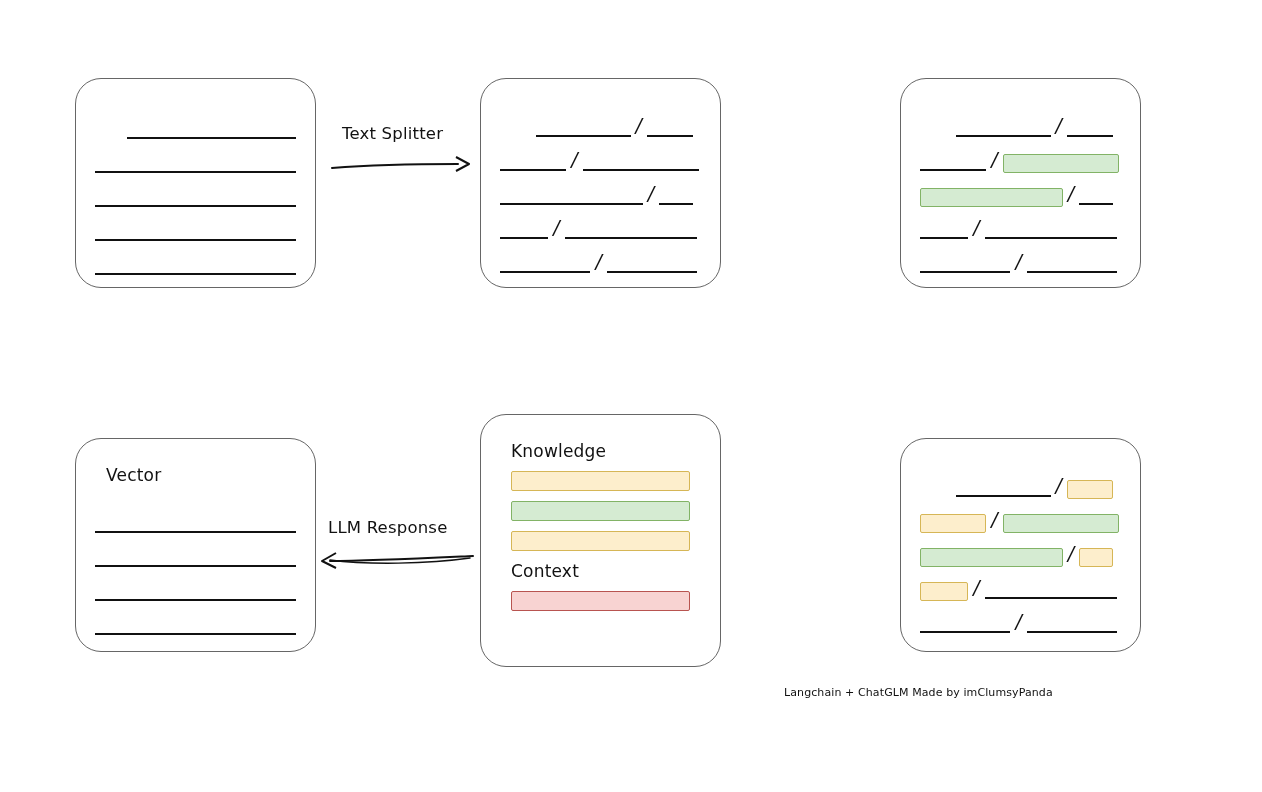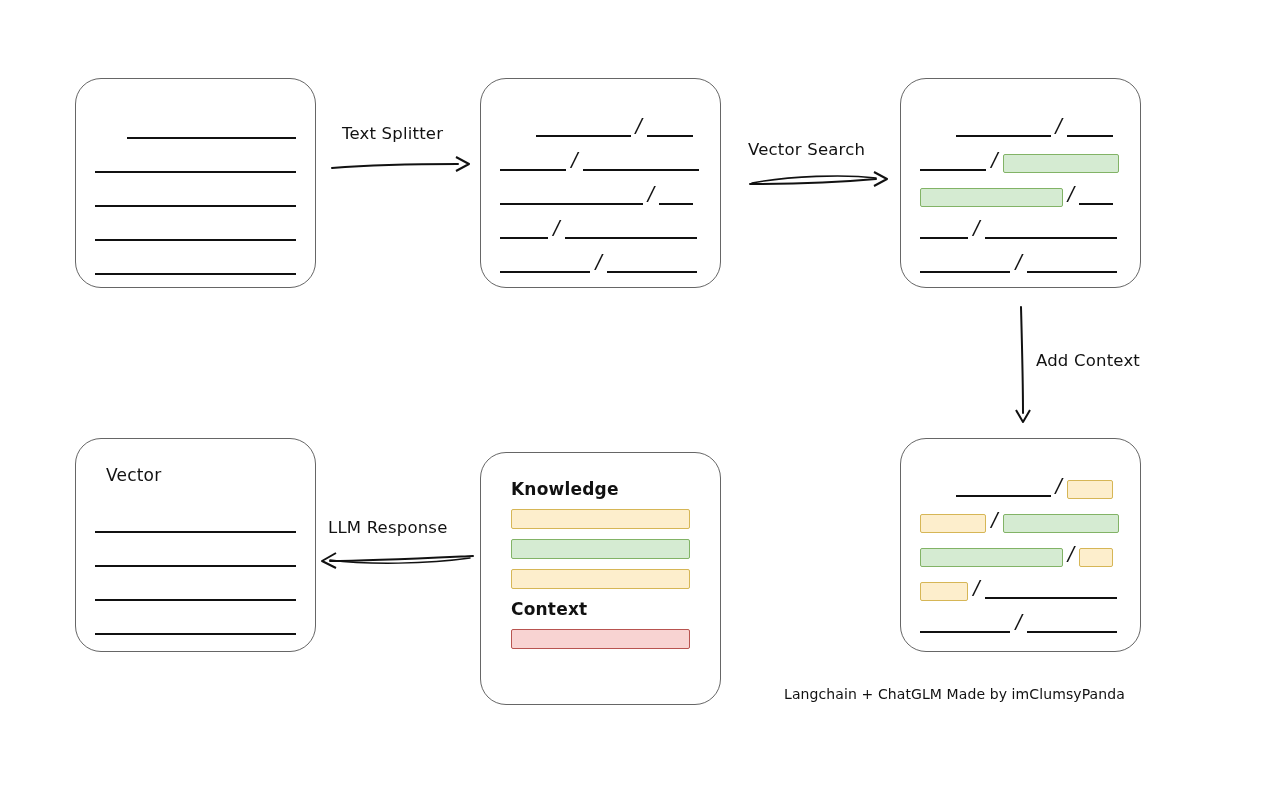--- a/index.html
+++ b/index.html
@@ -104,21 +104,21 @@
     color: #111111;
     white-space: nowrap;
     letter-spacing: 0.2px;
   }
   .arrow-svg { position: absolute; overflow: visible; }
 
   
   #footer {
     position: absolute;
     font-family: "DejaVu Sans", sans-serif;
-    font-size: 14px;
+    font-size: 11px;
     color: #111111;
     white-space: nowrap;
     letter-spacing: 0.1px;
   }
 </style>
 </head>
 <body>
 
 <div id="canvas">
 
@@ -175,28 +175,20 @@
           <div class="seg seg-plain" style="width: 66%;"></div>
         </div>
         <div class="line-row" style="top: 172px;">
           <div class="seg seg-plain" style="width: 45%;"></div>
           <span class="slash">/</span>
           <div class="seg seg-plain" style="width: 45%;"></div>
         </div>
       </div>
   </div>
 
-  <div class="arrow-group" style="left:748px; top:140px; width:140px; height:50px;">
-    <div class="arrow-label" style="left:0px; top:0px;">Vector Search</div>
-    <svg class="arrow-svg" width="140" height="26" viewBox="0 0 140 26" style="left:0; top:28px;">
-      <path d="M2,16 C40,16 95,14 128,11" stroke="#111111" stroke-width="2" fill="none" stroke-linecap="round"></path>
-      <path d="M4,15 C42,8 96,6 128,10" stroke="#111111" stroke-width="1.6" fill="none" stroke-linecap="round"></path>
-      <path d="M126,4 L139,11 L126,18" stroke="#111111" stroke-width="2" fill="none" stroke-linejoin="round"></path>
-    </svg>
-  </div>
 
   <div class="note-box" style="left:900px; top:78px; width:241px; height:210px;">
     <div class="lines">
         <div class="line-row" style="top: 36px;">
           <div class="seg seg-spacer" style="width: 18%;"></div>
           <div class="seg seg-plain" style="width: 47%;"></div>
           <span class="slash">/</span>
           <div class="seg seg-plain" style="width: 23%;"></div>
         </div>
         <div class="line-row" style="top: 70px;">
@@ -215,27 +207,20 @@
           <div class="seg seg-plain" style="width: 66%;"></div>
         </div>
         <div class="line-row" style="top: 172px;">
           <div class="seg seg-plain" style="width: 45%;"></div>
           <span class="slash">/</span>
           <div class="seg seg-plain" style="width: 45%;"></div>
         </div>
       </div>
   </div>
 
-  <div class="arrow-group" style="left:1000px; top:305px; width:170px; height:120px;">
-    <div class="arrow-label" style="left:36px; top:46px;">Add Context</div>
-    <svg class="arrow-svg" width="30" height="118" viewBox="0 0 30 118" style="left:10px; top:0px;">
-      <path d="M11,2 C12,40 13,75 13,108" stroke="#111111" stroke-width="2" fill="none" stroke-linecap="round"></path>
-      <path d="M6,105 L13,117 L20,105" stroke="#111111" stroke-width="2" fill="none" stroke-linejoin="round"></path>
-    </svg>
-  </div>
 
   <div class="note-box" style="left:75px; top:438px; width:241px; height:214px;">
     <div class="box-heading" style="left:30px; top:26px;">Vector</div>
     <div class="lines">
         <div class="line-row" style="top: 72px;">
           <div class="seg seg-plain" style="width: 100%;"></div>
         </div>
         <div class="line-row" style="top: 106px;">
           <div class="seg seg-plain" style="width: 100%;"></div>
         </div>
@@ -250,21 +235,21 @@
 
   <div class="arrow-group" style="left:320px; top:518px; width:160px; height:50px;">
     <div class="arrow-label" style="left:8px; top:0px;">LLM Response</div>
     <svg class="arrow-svg" width="155" height="26" viewBox="0 0 155 26" style="left:0; top:28px;">
       <path d="M153,10 C110,12 50,15 10,15" stroke="#111111" stroke-width="2" fill="none" stroke-linecap="round"></path>
       <path d="M150,12 C108,18 48,19 10,14" stroke="#111111" stroke-width="1.5" fill="none" stroke-linecap="round"></path>
       <path d="M16,7 L2,15 L16,22" stroke="#111111" stroke-width="2" fill="none" stroke-linejoin="round"></path>
     </svg>
   </div>
 
-  <div class="note-box" style="left:480px; top:452px; width:241px; height:253px;font-weight:bold;">
+  <div class="note-box" style="left:480px; top:414px; width:241px; height:253px;">
     <div class="box-heading" style="left:30px; top:26px;">Knowledge</div>
     <div>
         <div class="bar" style="top: 56px; left: 30px; right: 30px; background: rgb(253, 238, 204); border-color: rgb(214, 182, 86);"></div>
         <div class="bar" style="top: 86px; left: 30px; right: 30px; background: rgb(213, 235, 210); border-color: rgb(130, 179, 102);"></div>
         <div class="bar" style="top: 116px; left: 30px; right: 30px; background: rgb(253, 238, 204); border-color: rgb(214, 182, 86);"></div>
       </div>
     <div class="box-heading" style="left:30px; top:146px;">Context</div>
     <div>
         <div class="bar" style="top: 176px; left: 30px; right: 30px; background: rgb(248, 211, 210); border-color: rgb(184, 84, 80);"></div>
       </div>

